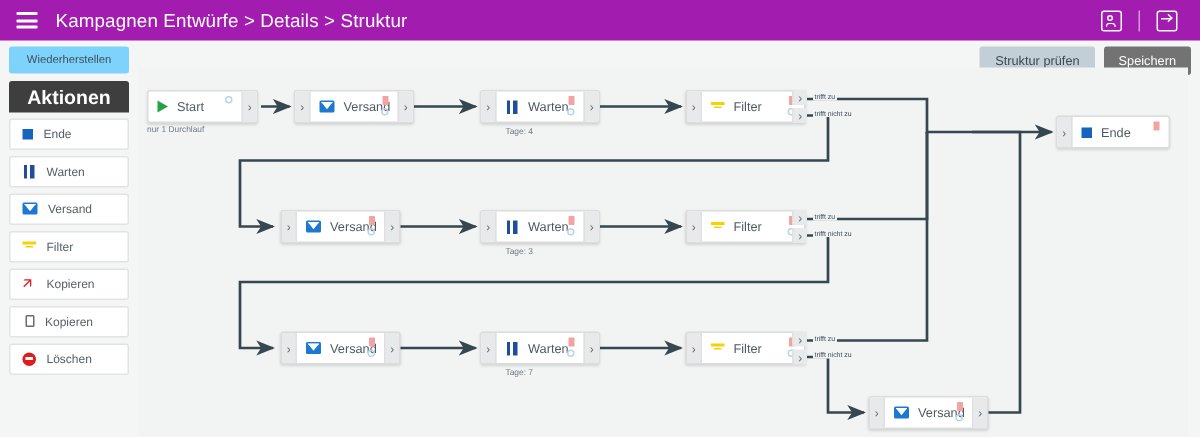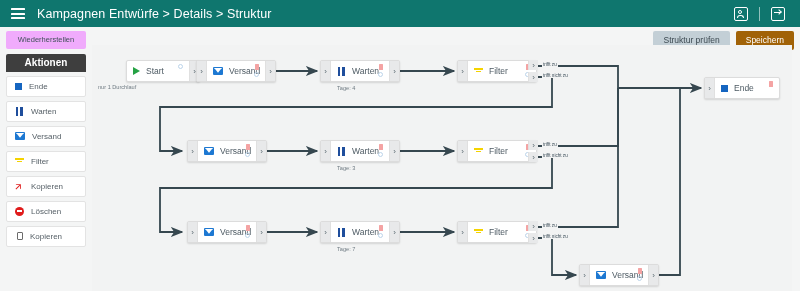--- a/index.html
+++ b/index.html
@@ -12,21 +12,21 @@
   #app {
     position: relative;
     width: 800px; height: 291px;
     background: #f4f5f5;
   }
 
   
   .topbar {
     position: absolute; left: 0; top: 0;
     width: 800px; height: 27px;
-    background: #0f766e;
+    background: #a21caf;
     display: flex; align-items: center;
   }
   .hamburger {
     width: 14px; height: 11px;
     margin-left: 11px; margin-right: 12px;
     display: flex; flex-direction: column; justify-content: space-between;
     cursor: pointer;
   }
   .hamburger span { display:block; height: 2px; background: #fff; border-radius: .5px; }
   .breadcrumb {
@@ -88,37 +88,37 @@
   }
   .btn {
     font-size: 8.5px;
     padding: 5px 10px;
     border-radius: 2px;
     cursor: pointer;
     white-space: nowrap;
     line-height: 1;
   }
   .btn-secondary { background: #c3cfd6; color: #3d4a52; }
-  .btn-primary { background: #a16207; color: #ffffff; }
+  .btn-primary { background: #737373; color: #ffffff; }
 
   
   .sidebar {
     position: absolute; left: 6px; top: 31px;
     width: 80px;
   }
   .restore-btn {
-    background: #f0abfc; color: #41505a;
+    background: #7dd3fc; color: #41505a;
     font-size: 7.5px; text-align: center;
     padding: 5px 2px; border-radius: 2px;
     cursor: pointer; line-height: 1;
   }
   .actions-header {
     margin-top: 5px;
     background: #3e3e3e; color: #ffffff;
-    font-size: 10px; font-weight: bold;
+    font-size: 13px; font-weight: bold;
     text-align: center;
     padding: 4px 2px; border-radius: 2px 2px 0 0;
     line-height: 1;
   }
   .palette-item {
     background: #ffffff;
     border: 1px solid #e3e3e3;
     border-radius: 2px;
     margin-top: 4px;
     height: 21px;
@@ -309,26 +309,26 @@
     </div>
     <div class="palette-item">
       <span class="ic ic-filter"></span>
       <span class="pi-label">Filter</span>
     </div>
     <div class="palette-item">
       <span class="ic ic-aufteilen">🡭</span>
       <span class="pi-label">Kopieren</span>
     </div>
     <div class="palette-item">
+      <span class="ic ic-kopieren"></span>
+      <span class="pi-label">Kopieren</span>
+    </div>
+    <div class="palette-item">
       <span class="ic ic-loeschen"></span>
       <span class="pi-label">Löschen</span>
-    </div>
-    <div class="palette-item">
-      <span class="ic ic-kopieren"></span>
-      <span class="pi-label">Kopieren</span>
     </div>
   </div>
 
   <div class="canvas">
 
     <svg class="wires" viewBox="0 0 700 246">
       <defs>
         <marker id="ah" markerWidth="7" markerHeight="7" refX="6.2" refY="3" orient="auto">
           <path d="M0,0.2 L7,3 L0,5.8 L1.8,3 Z" fill="#36474f"></path>
         </marker>
@@ -356,21 +356,21 @@
         <path d="M443,182 L481,182 L526,182 L526,43"></path>
 
         <path d="M443,193 L460,193 L460,230 L484,230" marker-end="url(#ah)"></path>
 
         <path d="M565,230 L588,230 L588,43 L580,43"></path>
 
         <path d="M556,43 L609,43" marker-end="url(#ah)"></path>
       </g>
     </svg>
 
-    <div class="node" style="left:6px; top:15px; width:74px;margin-left:28px;">
+    <div class="node" style="left:6px; top:15px; width:74px;">
       <div class="node-body">
         <span class="ic ic-start"></span>
         <span class="node-label">Start</span>
         <div class="node-tools">
           <div class="tool-cfg"></div>
         </div>
       </div>
       <div class="port right">›</div>
     </div>
     <div class="node-sub" style="left:6px; top:39px;">nur 1 Durchlauf</div>

